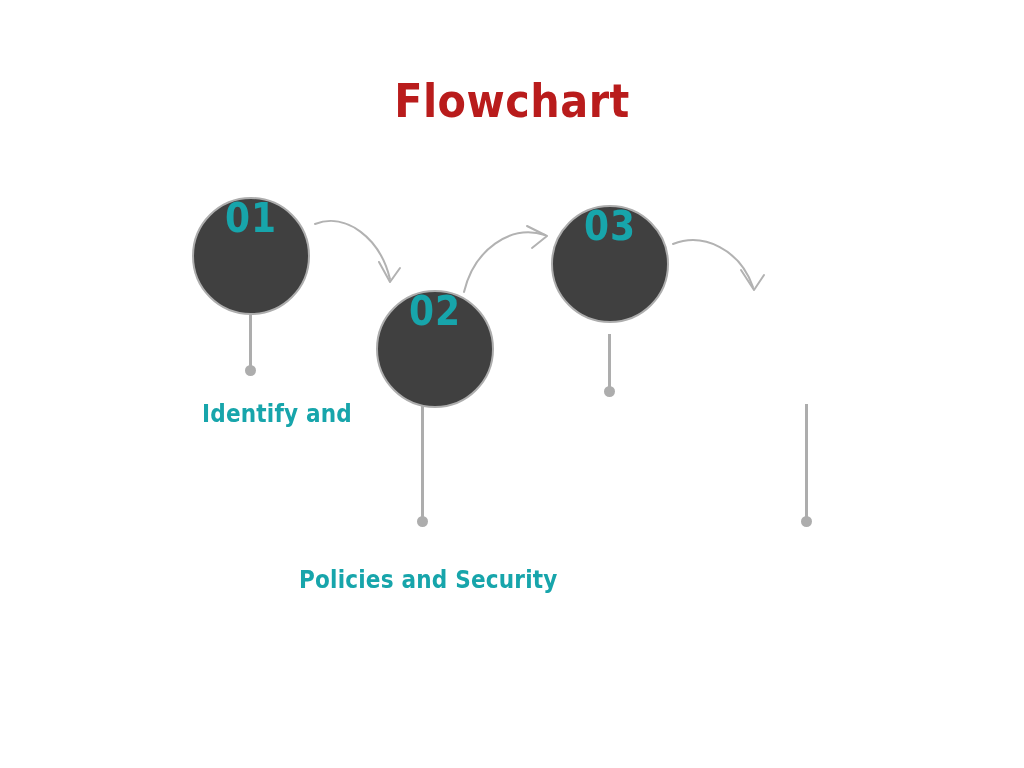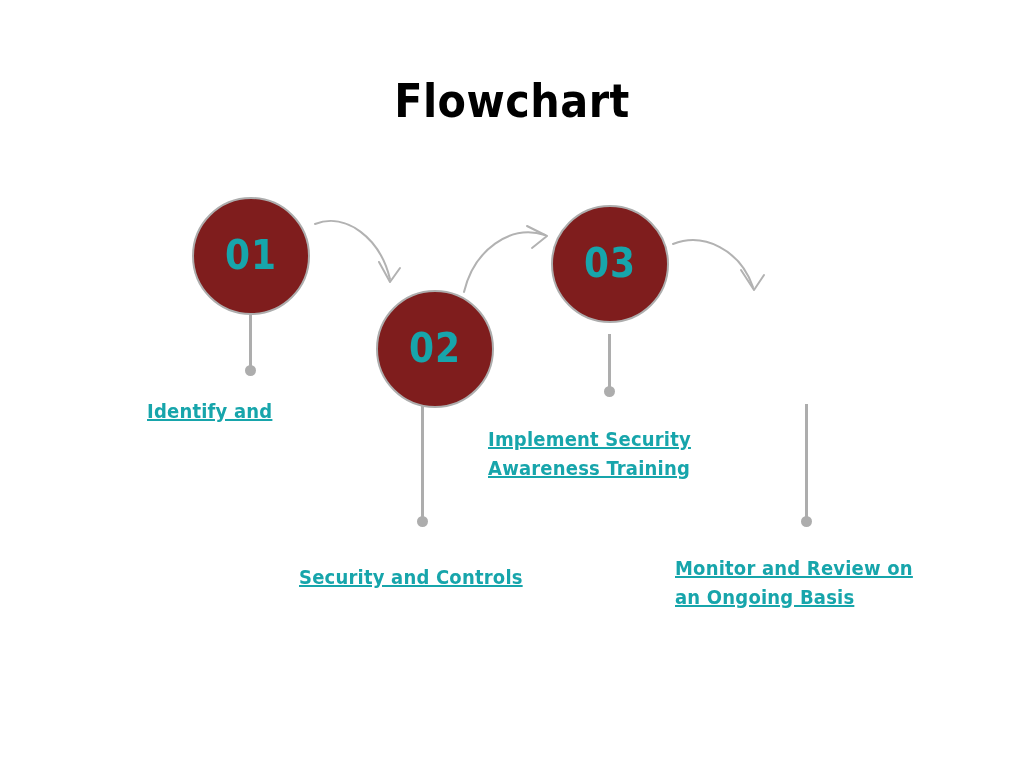--- a/index.html
+++ b/index.html
@@ -23,42 +23,42 @@
   
   #title {
     position: absolute;
     left: 0;
     top: 78px;
     width: 1024px;
     text-align: center;
     font-size: 46px;
     font-weight: bold;
     letter-spacing: 0.5px;
-    color: #000000;
+    color: #b91c1c;
     line-height: 1;
     white-space: nowrap;
   }
   
   #connectors {
     position: absolute;
     left: 0;
     top: 0;
     width: 1024px;
     height: 768px;
     pointer-events: none;
   }
   
   .node-circle {
     position: absolute;
     box-sizing: border-box;
     border: 2.5px solid #adadad;
     border-radius: 50%;
-    background: #7f1d1d;
+    background: #404040;
     display: flex;
-    align-items: center;
+    align-items: flex-start;
     justify-content: center;
   }
   .node-number {
     font-size: 40px;
     font-weight: bold;
     color: #17a5ab;
     letter-spacing: 1px;
     line-height: 1;
     transform: translateY(-1px);
   }
@@ -71,28 +71,27 @@
   .stem-dot {
     position: absolute;
     width: 11px;
     height: 11px;
     border-radius: 50%;
     background: #adadad;
   }
   
   .step-label {
     position: absolute;
-    text-align: left;
-    font-size: 20px;
+    text-align: right;
+    font-size: 24px;
     font-weight: bold;
     color: #17a5ab;
     line-height: 1.45;
     letter-spacing: 0.2px;
     white-space: nowrap;
-    text-decoration: underline;
   }
 </style>
 </head>
 <body>
 
 <div id="stage">
 
   <div id="title">Flowchart</div>
 
   <svg id="connectors" viewBox="0 0 1024 768">
@@ -123,33 +122,25 @@
   <div class="step-label" style="left:147px; top:397px; width:205px;">
     <div>Identify and</div>
   </div>
 
   <div class="stem" style="left:421px; top:404px; height:119px;"></div>
   <div class="stem-dot" style="left:417px; top:516px;"></div>
   <div class="node-circle" style="left:376px; top:290px; width:118px; height:118px;">
     <span class="node-number">02</span>
   </div>
   <div class="step-label" style="left:299px; top:563px; width:245px;">
-    <div>Security and Controls</div>
+    <div>Policies and Security</div>
   </div>
 
   <div class="stem" style="left:608px; top:334px; height:58px;"></div>
   <div class="stem-dot" style="left:604px; top:386px;"></div>
   <div class="node-circle" style="left:551px; top:205px; width:118px; height:118px;">
     <span class="node-number">03</span>
   </div>
-  <div class="step-label" style="left:488px; top:425px; width:243px;">
-    <div>Implement Security</div>
-    <div>Awareness Training</div>
-  </div>
 
   <div class="stem" style="left:805px; top:404px; height:119px;"></div>
   <div class="stem-dot" style="left:801px; top:516px;"></div>
-  <div class="step-label" style="left:675px; top:554px; width:262px;">
-    <div>Monitor and Review on</div>
-    <div>an Ongoing Basis</div>
-  </div>
 
 </div>
 
 </body></html>

